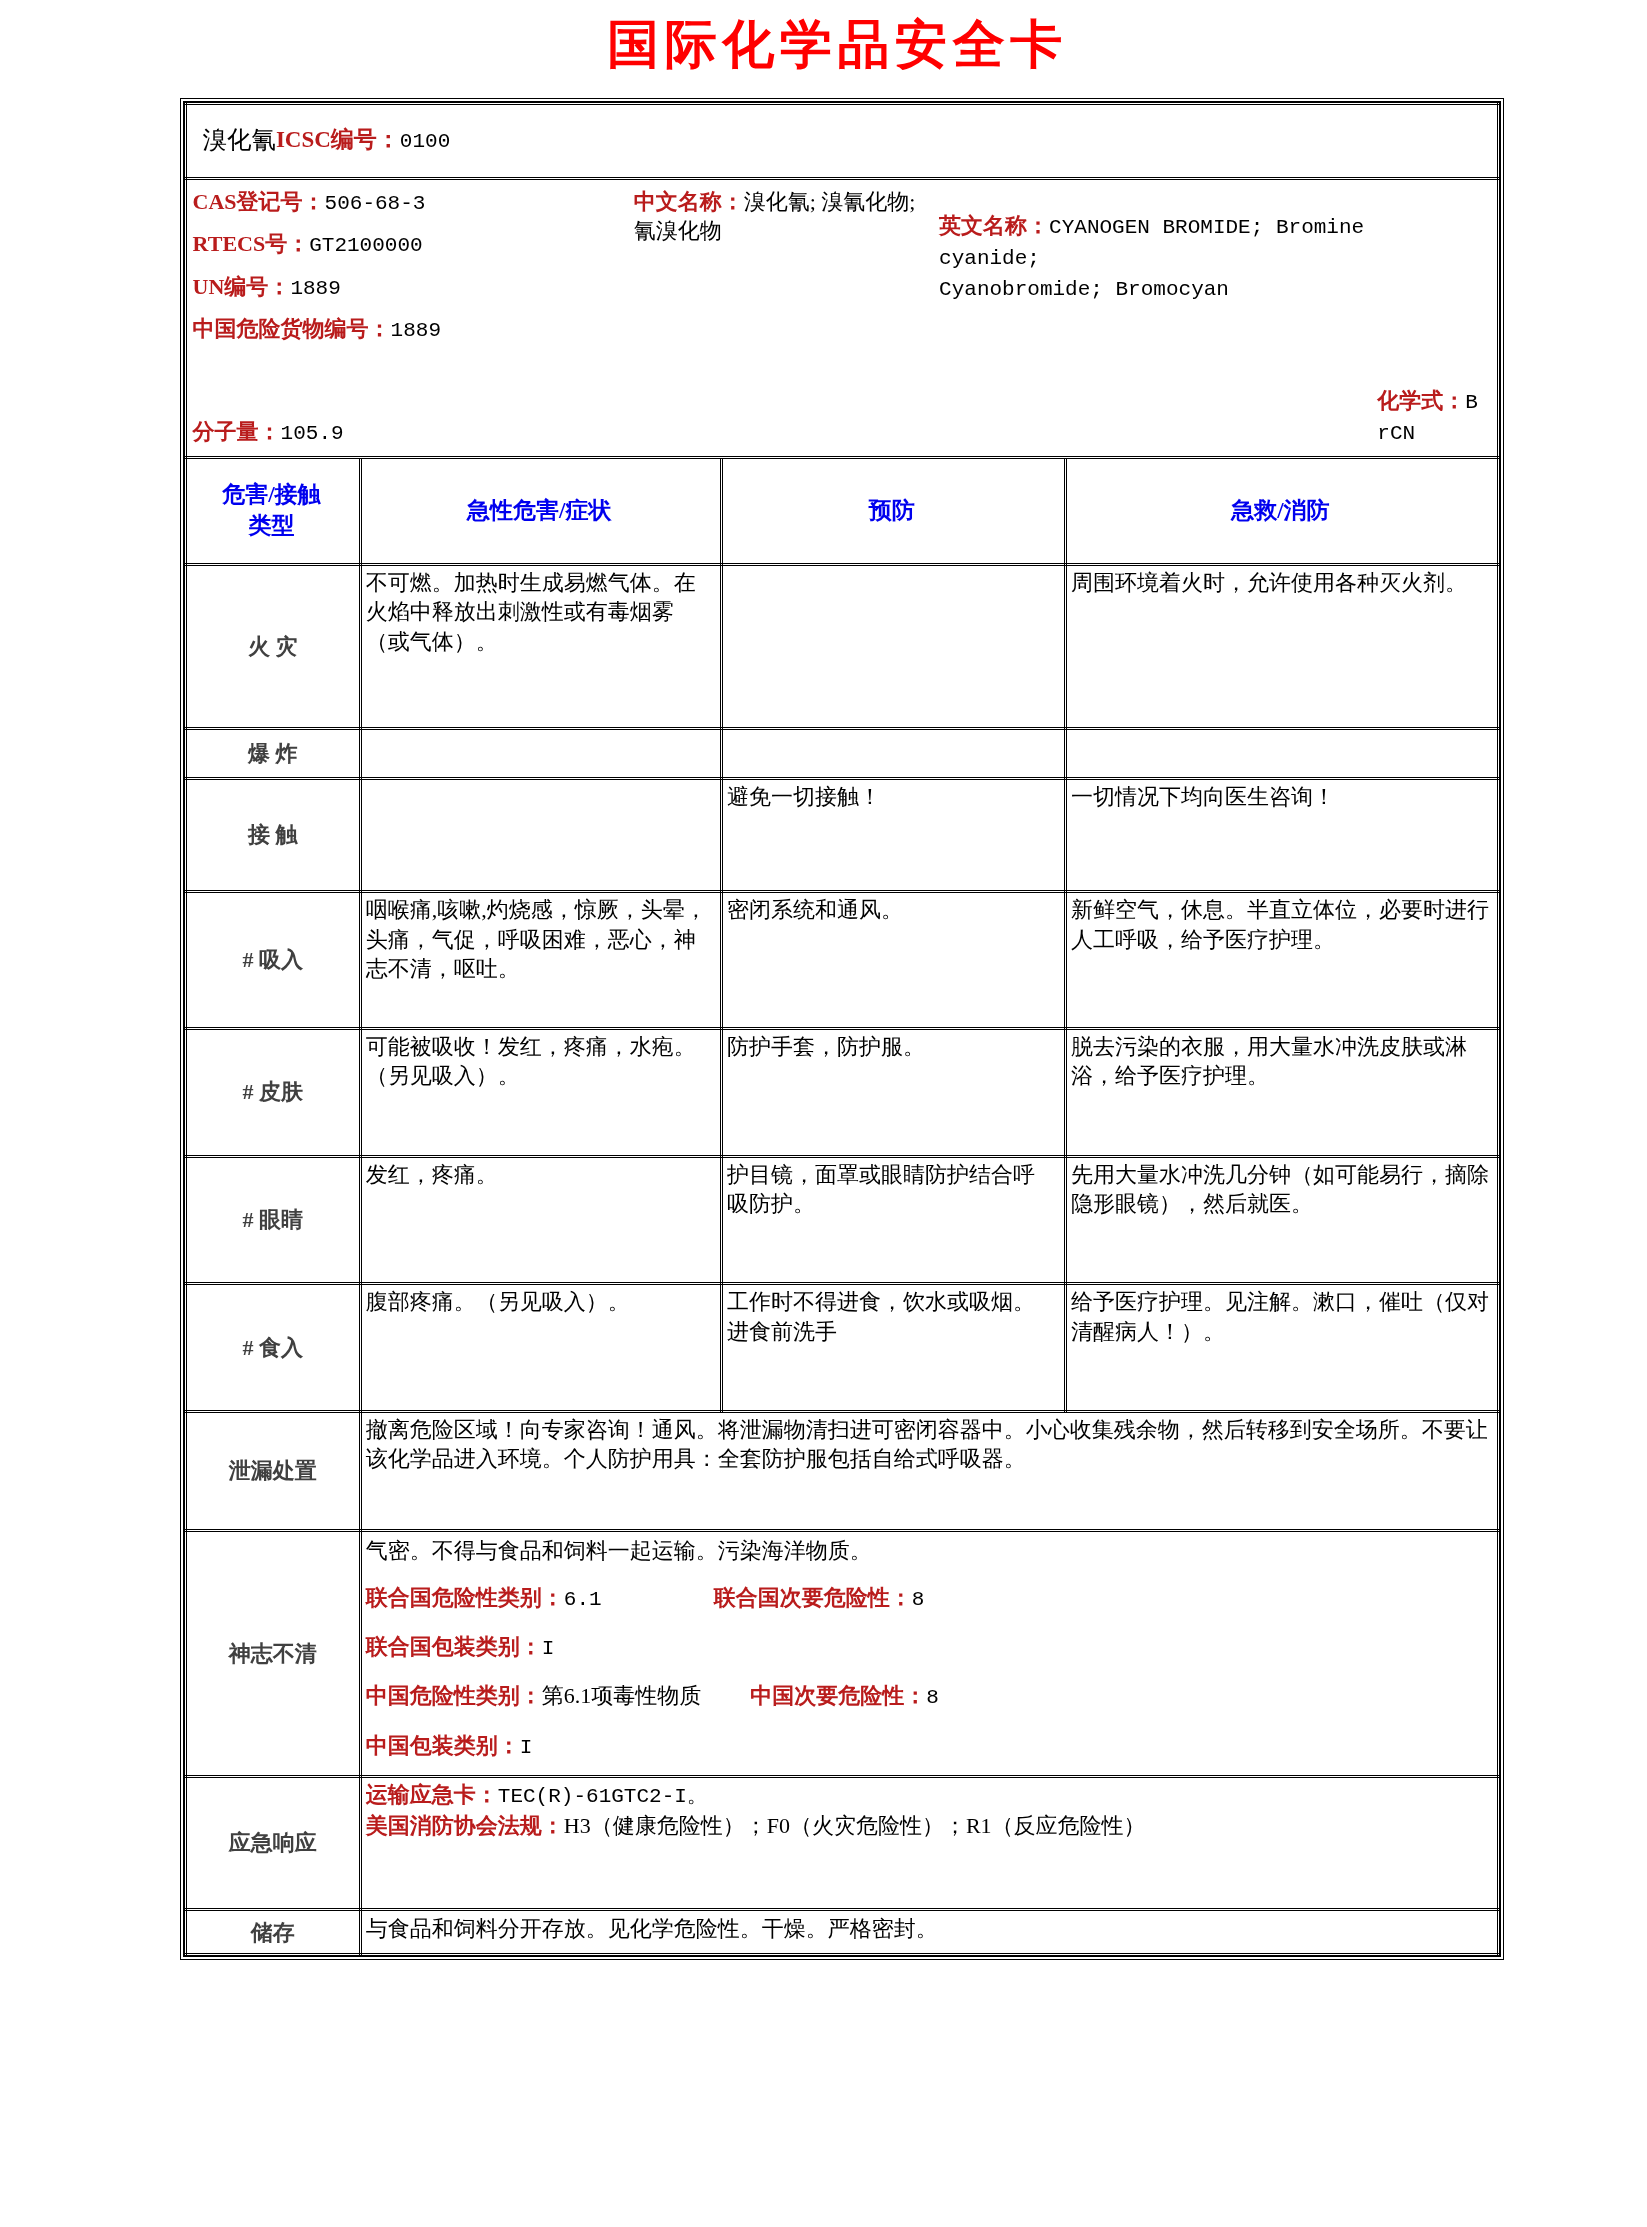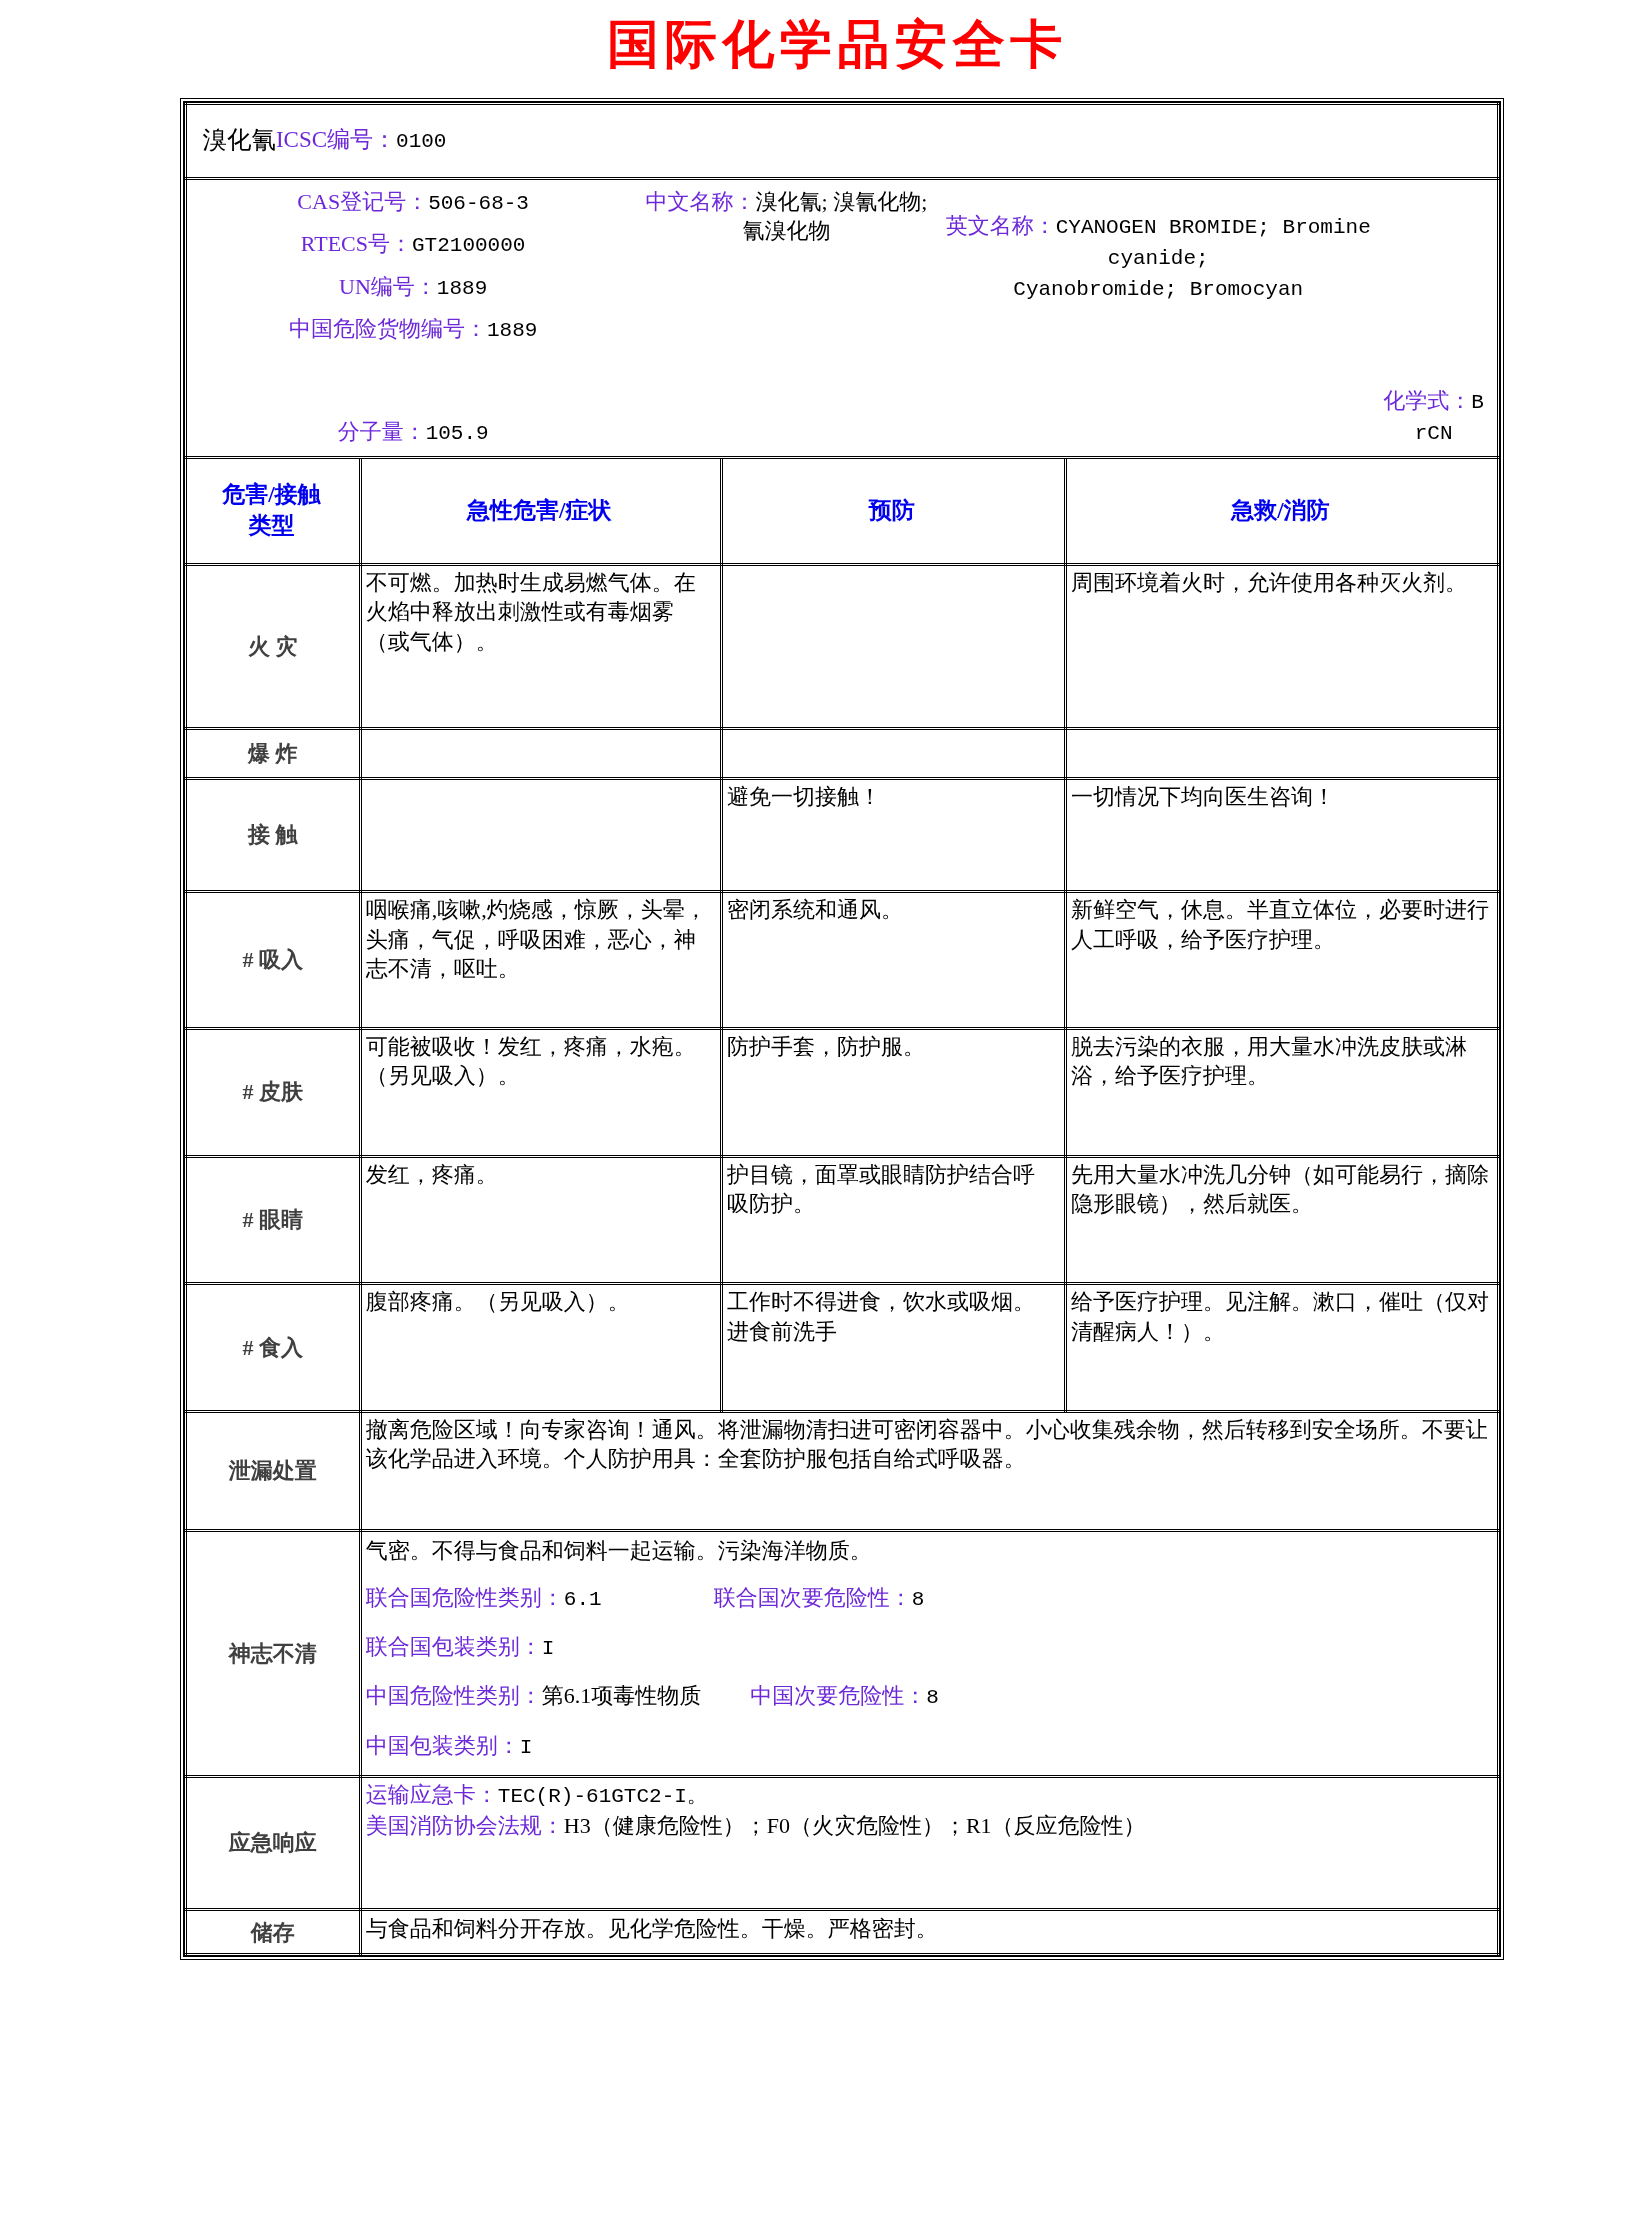--- a/index.html
+++ b/index.html
@@ -46,22 +46,22 @@
   }
   td.rowlabel {
     color: #404040;
     font-weight: bold;
     text-align: center;
     vertical-align: middle;
     padding: 2.8px 2.8px;
     word-break: keep-all;
   }
   .blue {
-    color: #6d28d9;
-    font-weight: normal;
+    color: #b91c1c;
+    font-weight: bold;
   }
   .mono {
     font-family: "Liberation Mono", "DejaVu Sans Mono", monospace;
     font-size: 21px;
   }
   
   td.topband {
     height: 64px;
     vertical-align: middle;
     padding: 4.2px 9.8px 4.2px 15.4px;
@@ -73,21 +73,20 @@
   }
   .substance {
     font-size: 24.5px;
   }
   .icsc-no {
     font-size: 23px;
   }
   
   td.infocell {
     padding: 7px 7px 8.4px 5.6px;
-    text-align: center;
   }
   .info-flex {
     display: flex;
     min-height: 261px;
   }
   .info-left {
     width: 34%;
     display: flex;
     flex-direction: column;
   }

